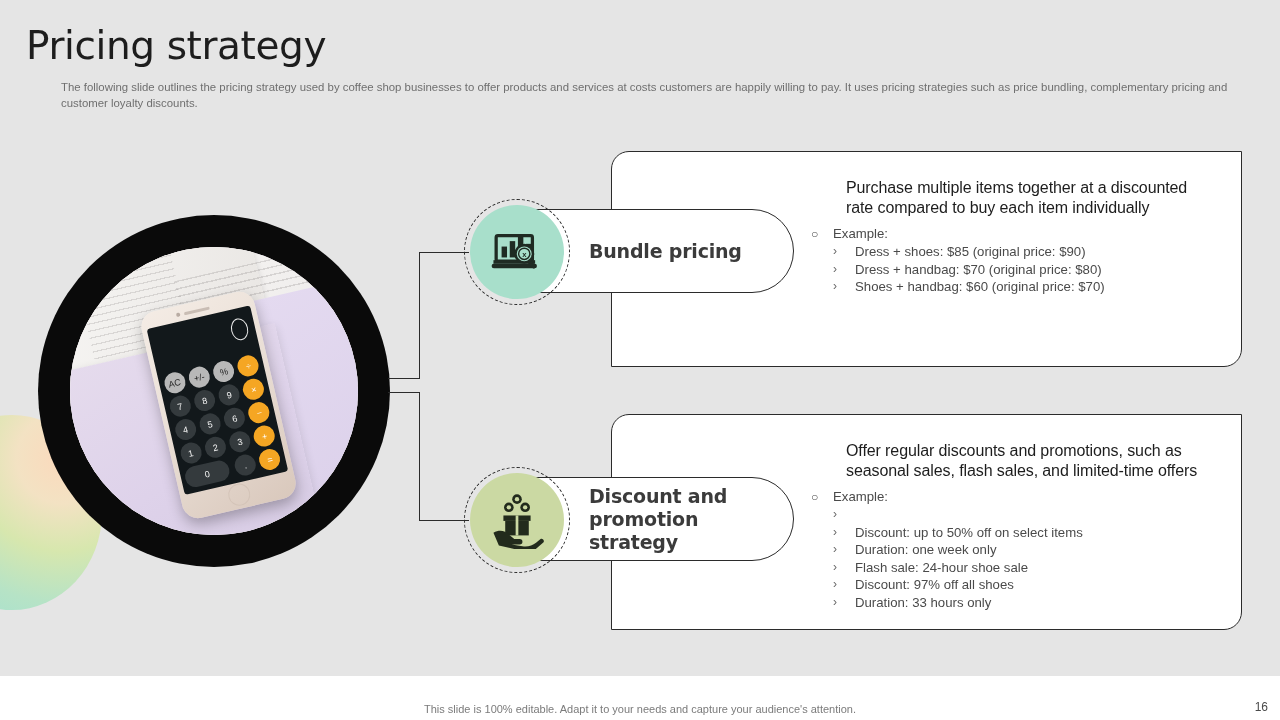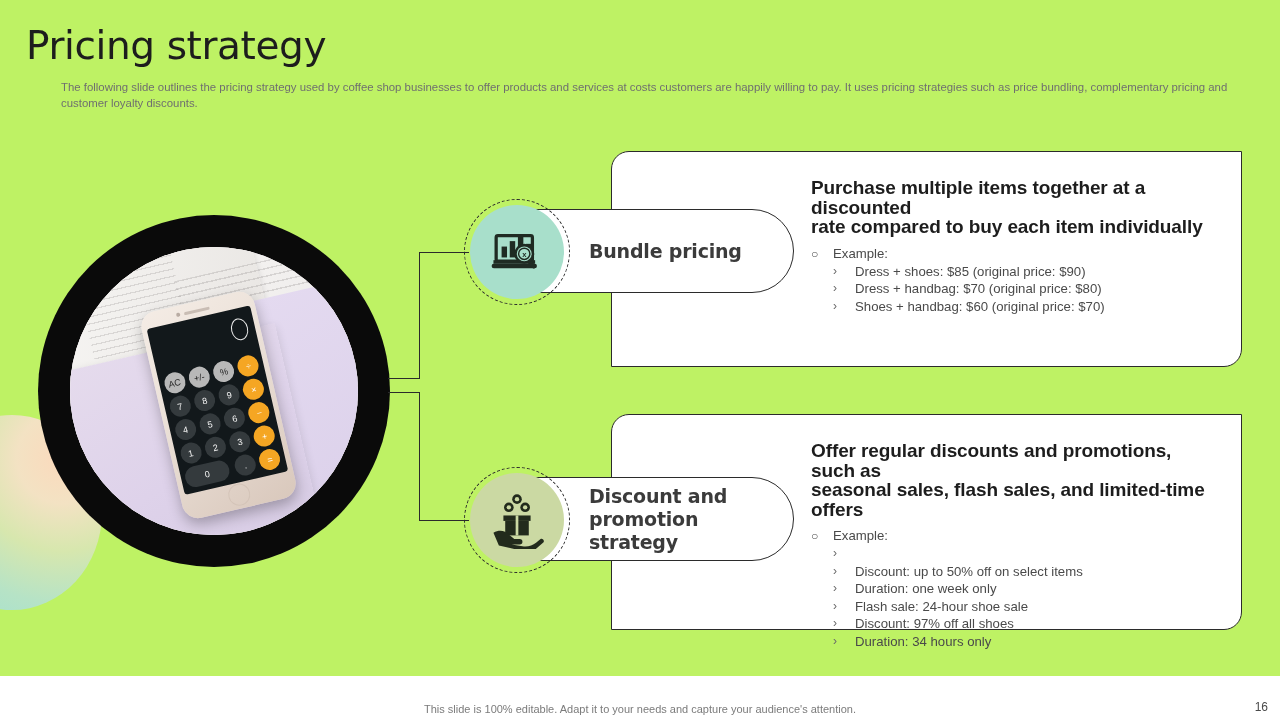--- a/index.html
+++ b/index.html
@@ -2,21 +2,21 @@
 <html><head>
 <meta charset="utf-8">
 <style>
   * { box-sizing: border-box; margin: 0; padding: 0; }
   html, body {
     width: 1280px; height: 720px;
     background: #ffffff;
     font-family: "Liberation Sans", sans-serif;
     overflow: hidden;
   }
-  .slide { position: relative; width: 1280px; height: 676px; background:#bef264; }
+  .slide { position: relative; width: 1280px; height: 676px; background:#e5e5e5; }
 
   
   .page-title {
     position: absolute; left: 26px; top: 22px;
     font-size: 39px; font-weight: 400; color: #1d1d1d;
     letter-spacing: -0.4px; line-height: 48px;
     font-family: "DejaVu Sans", sans-serif;
   }
   .page-subtitle {
     position: absolute; left: 27px; top: 80px; width: 1212px;
@@ -170,22 +170,22 @@
   .cbox{
     position:absolute; border:1.3px solid #2b2b2b; background:#fff;
   }
   .cbox.a{ left:611px; top:151px; width:631px; height:216px;
            border-radius:18px 0 18px 0; }
   .cbox.b{ left:611px; top:414px; width:631px; height:216px;
            border-radius:18px 0 18px 0; }
   .cbox-inner{ padding:26px 28px 0 199px; }
   .cb-head{
     font-family:"Liberation Sans", sans-serif;
-    font-size:19px; font-weight:700; color:#1d1d1d;
-    line-height:19.5px; letter-spacing:-0.1px;
+    font-size:16px; font-weight:400; color:#1d1d1d;
+    line-height:19.5px; letter-spacing:-0.1px;margin-left:35px;
   }
   .bullets{ margin-top:8px; }
   .b1{ display:flex; font-size:13.2px; color:#4a4a4a; line-height:18px;
        font-family:"Liberation Sans", sans-serif; }
   .b1 .mk{ width:22px; flex:none; font-size:12px; line-height:18px; }
   .b2{ display:flex; font-size:13.2px; color:#4a4a4a; line-height:17.6px;
        margin-left:22px; font-family:"Liberation Sans", sans-serif; }
   .b2 .mk{ width:22px; flex:none; color:#6a6a6a; font-size:12px; }
 
   
@@ -309,21 +309,21 @@
         <div class="b2">
           <span class="mk">›</span>
           <span>Flash sale: 24-hour shoe sale</span>
         </div>
         <div class="b2">
           <span class="mk">›</span>
           <span>Discount: 97% off all shoes</span>
         </div>
         <div class="b2">
           <span class="mk">›</span>
-          <span>Duration: 34 hours only</span>
+          <span>Duration: 33 hours only</span>
         </div>
       </div>
     </div>
   </div>
 
   <div class="node" style="left:464px; top:199px;">
     <div class="pill">
       <span class="pill-label">Bundle pricing</span>
     </div>
     <div class="badge">

